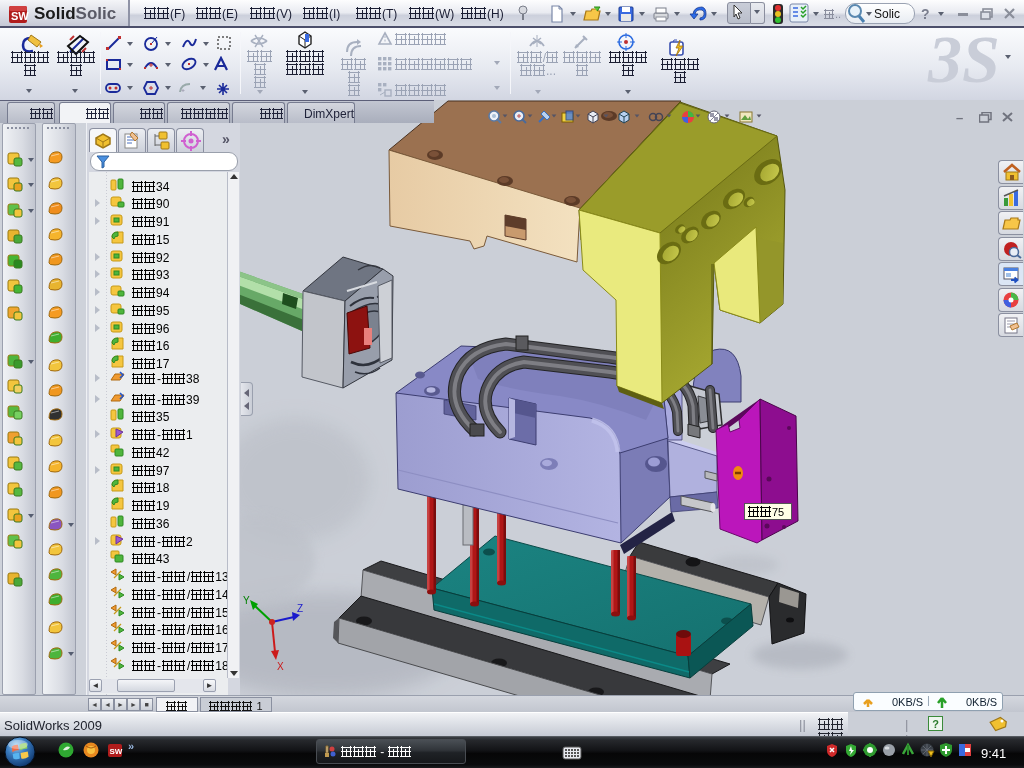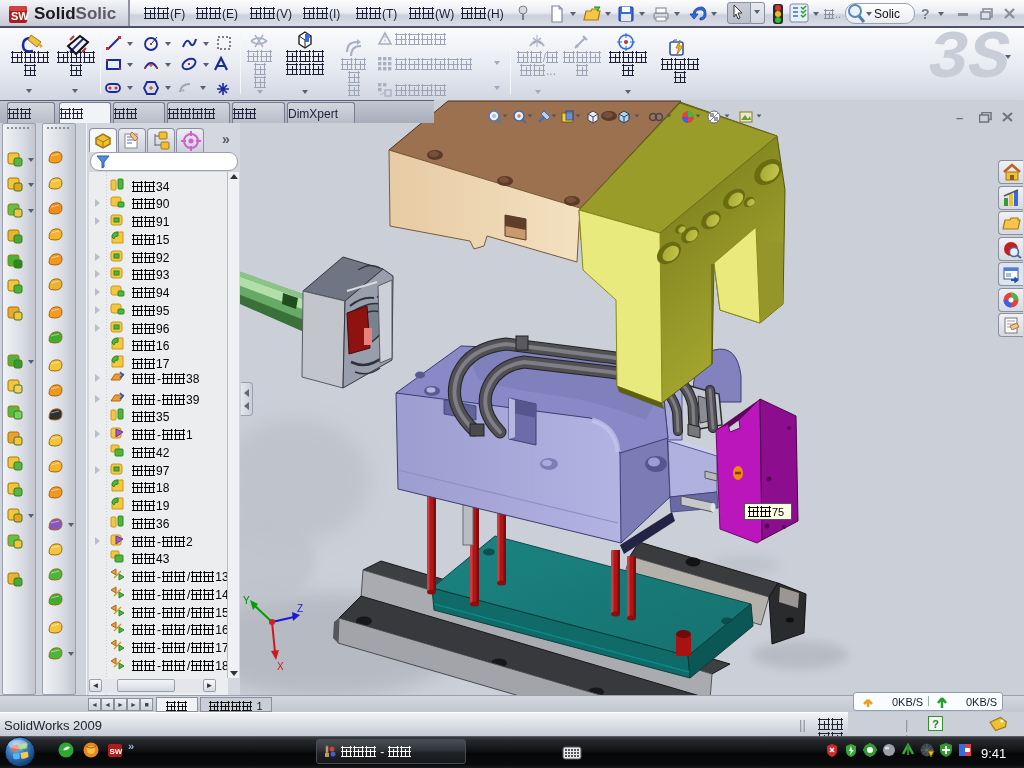--- a/index.html
+++ b/index.html
@@ -18,21 +18,21 @@
 
 #tbar{left:0;top:28px;width:1024px;height:72px;background:linear-gradient(#fafbfd,#e7eaf1 55%,#d2d6e2)}
 #tbar .vsep{position:absolute;top:4px;width:1px;height:62px;background:#b5bac8;border-right:1px solid #f5f6fa}
 .tlab{position:absolute;font-size:12px;text-align:center;line-height:12px;color:#1c1f33}
 .tlab.dis{color:#9ba3b5}
 .dd{position:absolute;width:0;height:0;border-left:3px solid transparent;border-right:3px solid transparent;border-top:4px solid #5a6070}
 .dd.dis{border-top-color:#a2a8b8}
 
 #tabrow{left:0;top:100px;width:434px;height:23px;background:linear-gradient(#c3c7d2,#a9aebc)}
 #tabrow .tline{position:absolute;left:0;top:0;width:434px;height:1px;background:#5c5f78}
-.ctab{position:absolute;top:2px;height:21px;background:linear-gradient(#d3d6de,#b9bdc9);border:1px solid #777c90;border-bottom:none;border-radius:3px 3px 0 0;font-size:12px;color:#20233a;text-align:left;padding-top:4px}
+.ctab{position:absolute;top:2px;height:21px;background:linear-gradient(#d3d6de,#b9bdc9);border:1px solid #777c90;border-bottom:none;border-radius:3px 3px 0 0;font-size:12px;color:#20233a;text-align:right;padding-top:4px}
 .ctab.act{background:#f2f3f6;height:21px;z-index:2}
 
 #lbars{left:0;top:123px;width:86px;height:572px;background:#ced2da}
 .lbar{position:absolute;top:0;height:572px;background:linear-gradient(90deg,#f0f2f5,#d9dce3 60%,#c2c6d0);border:1px solid #9ba0ae;border-radius:2px}
 .grip{position:absolute;left:3px;top:2px;width:26px;height:4px;background-image:radial-gradient(circle,#8a8fa0 1px,transparent 1.1px);background-size:4px 4px}
 .lic{position:absolute;left:7px;width:19px;height:19px}
 .lda{position:absolute;left:27px;width:0;height:0;border-left:3px solid transparent;border-right:3px solid transparent;border-top:4px solid #555d70}
 
 #panel{left:86px;top:123px;width:154px;height:572px;background:#d4d7e0;border-left:1px solid #eef0f4}
 .ptab{position:absolute;top:5px;height:24px;background:linear-gradient(#eceef2,#ccd0da);border:1px solid #8a8fa0;border-bottom:none;border-radius:4px 4px 0 0}
@@ -308,21 +308,21 @@
       <path d="M9 0 L9 5 M9 13 L9 18 M0 9 L5 9 M13 9 L18 9" stroke="#2a6ae0"></path>
     </svg>
     <div class="tlab" style="left:606px;top:23px;width:44px"><i class="g g12"></i><i class="g g12"></i><i class="g g12"></i><br><i class="g g12"></i></div>
     <div class="dd" style="left:625px;top:62px"></div>
     <svg class="ab" style="left:668px;top:10px" width="20" height="20" viewBox="0 0 20 20">
       <rect x="2" y="4" width="13" height="13" rx="2" fill="#fff" stroke="#3a50b0" stroke-width="1.6"></rect>
       <path d="M5 4 Q5 1 9 2" fill="none" stroke="#3a50b0"></path>
       <path d="M12 2 L8 10 L11 10 L8 18 L15 8 L11 8 Z" fill="#f0c020" stroke="#a07010" stroke-width="0.8"></path>
     </svg>
     <div class="tlab" style="left:656px;top:30px;width:48px"><i class="g g12"></i><i class="g g12"></i><i class="g g12"></i><br><i class="g g12"></i></div>
-    <div class="ab" style="left:928px;top:-8px;font-size:68px;font-style:italic;color:#c9cdd8;font-weight:bold;font-family:Liberation Mono, monospace">3S</div>
+    <div class="ab" style="left:928px;top:-8px;font-size:68px;font-style:italic;color:#c9cdd8;font-weight:bold;font-family:Liberation Serif, serif">3S</div>
     <div class="dd" style="left:1005px;top:27px"></div>
   </div>
 <svg class="ab" style="left:0;top:100px" width="1024" height="595" viewBox="0 100 1024 595">
     <defs>
       <filter id="bl" x="-50%" y="-50%" width="200%" height="200%">
         <feGaussianBlur stdDeviation="9"></feGaussianBlur>
       </filter>
       <filter id="bl2" x="-50%" y="-50%" width="200%" height="200%">
         <feGaussianBlur stdDeviation="5"></feGaussianBlur>
       </filter>

